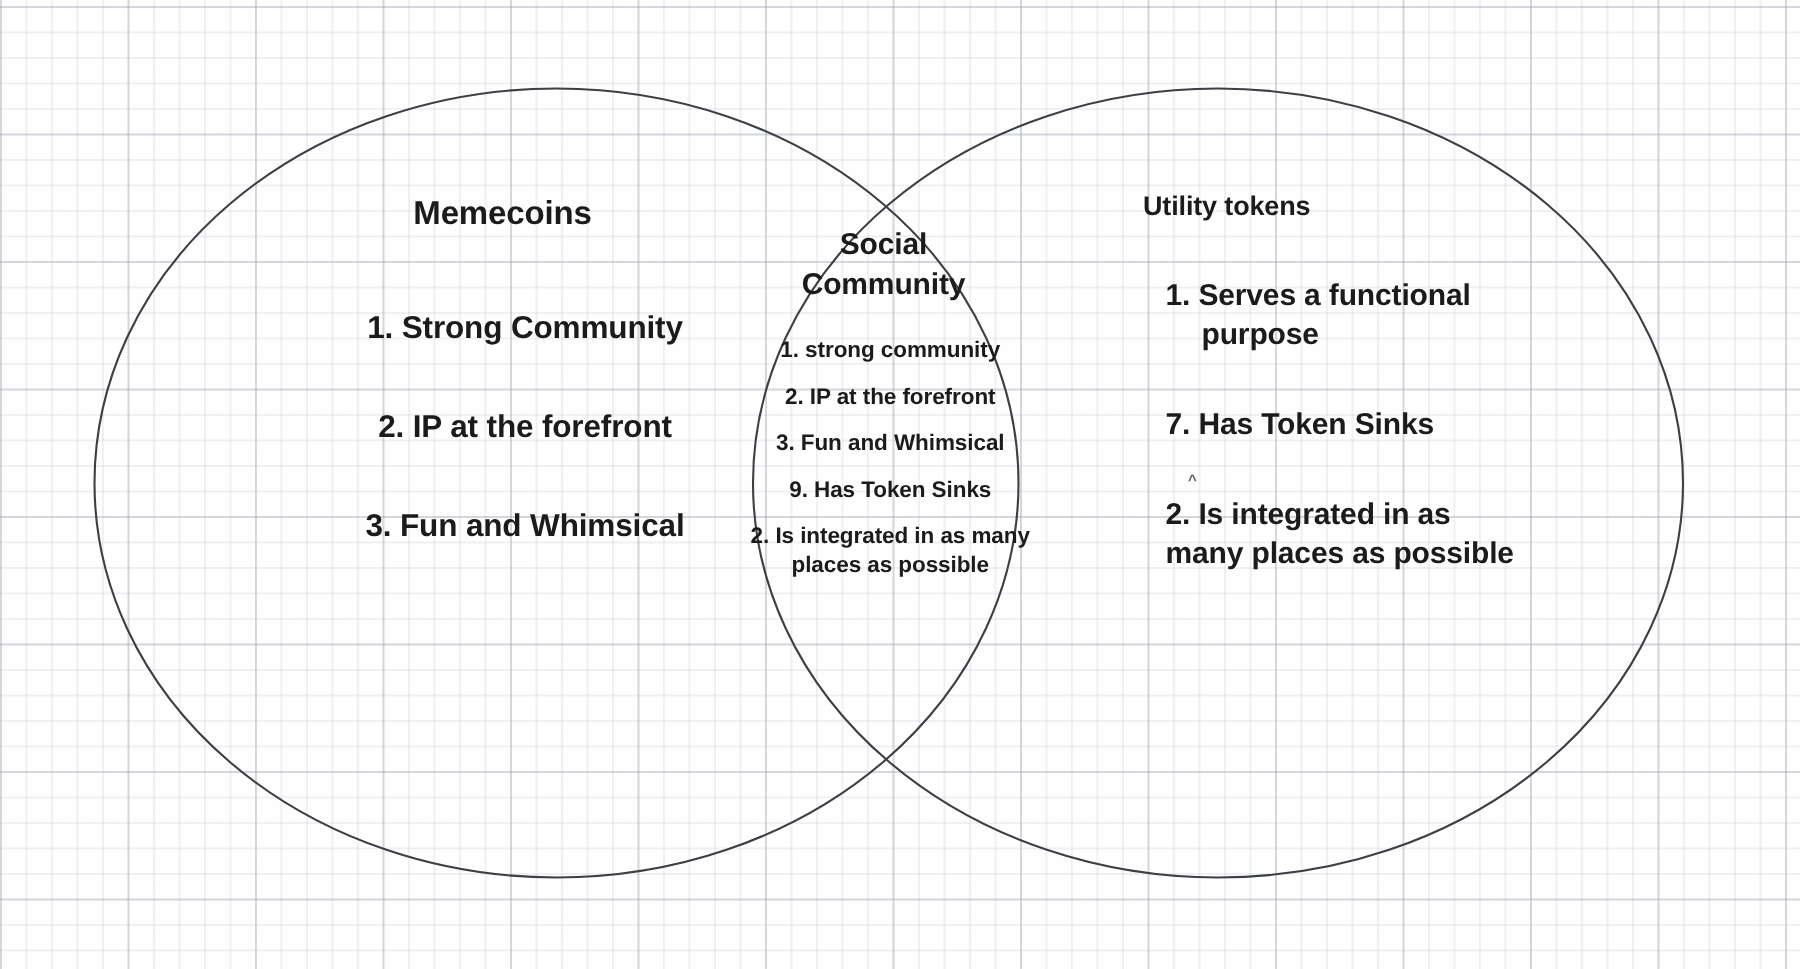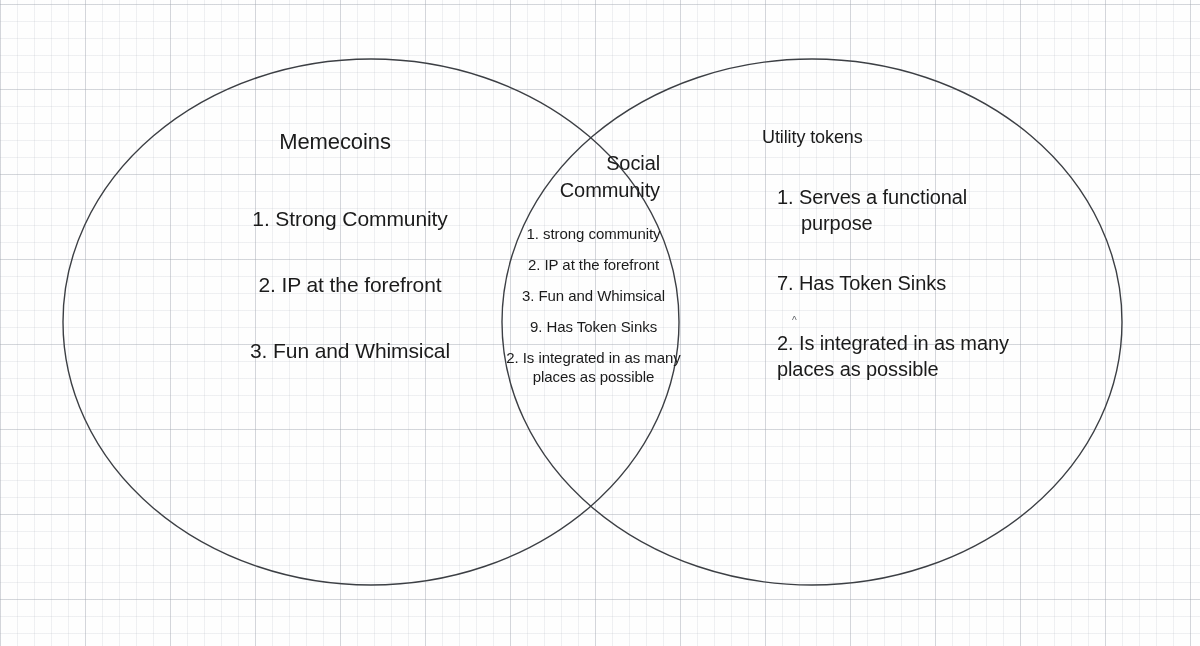--- a/index.html
+++ b/index.html
@@ -20,20 +20,21 @@
       linear-gradient(to right,  rgba(185,190,200,0.22) 1px, transparent 1px),
       linear-gradient(to bottom, rgba(185,190,200,0.22) 1px, transparent 1px);
     background-size:
       85px 85px,
       85px 85px,
       17px 17px,
       17px 17px;
     background-position: 0px 4px, 0px 4px, 0px 4px, 0px 4px;
     font-family: "Liberation Sans", sans-serif;
     color: #1b1b1b;
+    font-weight: bold;
     -webkit-font-smoothing: antialiased;
   }
   #venn-svg {
     position: absolute;
     left: 0;
     top: 0;
     width: 1200px;
     height: 646px;
   }
   .ellipse-stroke {
@@ -72,21 +73,21 @@
     text-align: center;
     margin-bottom: 40px;
     white-space: nowrap;
   }
 
   
   .center-title {
     left: 518px;
     top: 150px;
     width: 142px;
-    text-align: right;
+    text-align: center;
     font-size: 20px;
     line-height: 27px;
     letter-spacing: -0.1px;
   }
   .center-list {
     left: 496px;
     top: 224px;
     width: 195px;
     font-size: 15px;
     line-height: 19px;

